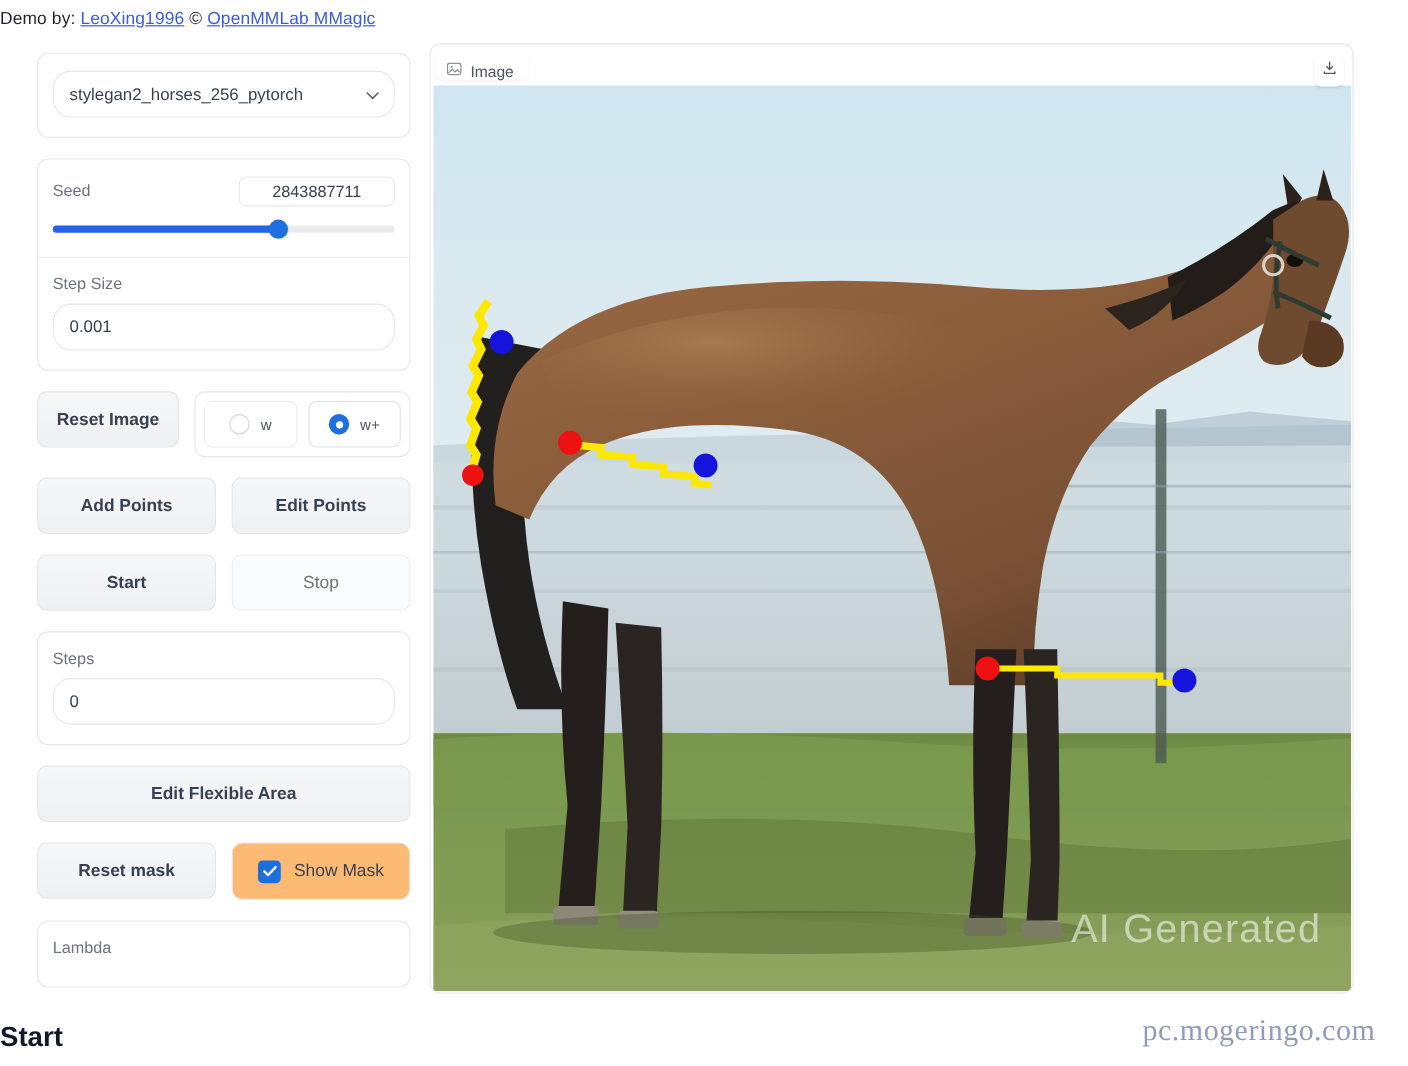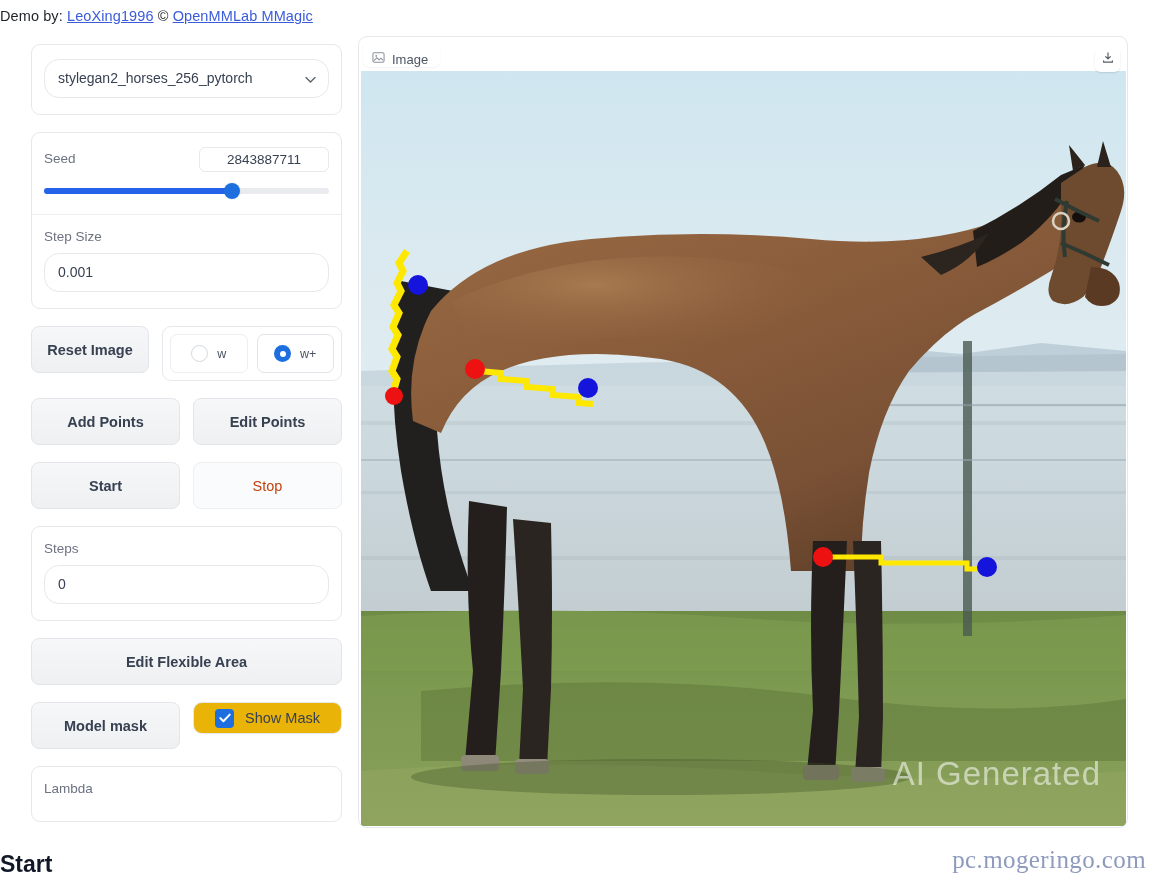--- a/index.html
+++ b/index.html
@@ -68,21 +68,21 @@
   .btnrow { display: flex; gap: 13px; margin-bottom: 17px; }
   .btn {
     flex: 1 1 0; height: 47px;
     border: 1px solid #e3e5e8; border-radius: 8px;
     background: linear-gradient(180deg,#f6f7f8 0%, #eef0f2 100%);
     font-size: 14.5px; font-weight: bold; color: #374151;
     display: flex; align-items: center; justify-content: center;
     cursor: pointer; text-align: center;
   }
   .btn.disabled {
-    background: #fafbfc; color: #c2410c; border-color: #eceef0; font-weight: normal;
+    background: #fafbfc; color: #737373; border-color: #eceef0; font-weight: normal;
   }
   .btn.wide { flex: 1 1 100%; }
   .btn-narrow { flex: 0 0 118px; }
 
   .radio-box {
     flex: 1 1 0; height: 55px;
     border: 1px solid #e6e8eb; border-radius: 9px; background: #fff;
     display: flex; align-items: center; justify-content: center; gap: 9px;
     padding: 0 7px;
   }
@@ -100,22 +100,22 @@
   .radio-dot.on {
     border: none; background: #1d6fe0;
     display: flex; align-items: center; justify-content: center;
   }
   .radio-dot.on::after {
     content: ""; width: 6px; height: 6px; border-radius: 50%; background: #fff;
   }
   .radio-txt { font-size: 12.5px; color: #4b5563; }
 
   .check-box {
-    flex: 1 1 0; height: 32px;
-    border: 1px solid #e6e8eb; border-radius: 9px; background: #eab308;
+    flex: 1 1 0; height: 48px;
+    border: 1px solid #e6e8eb; border-radius: 9px; background: #fdba74;
     display: flex; align-items: center; justify-content: center; gap: 11px;
     cursor: pointer;
     text-align: center;
   }
   .cbox {
     width: 19px; height: 19px; border-radius: 4px; background: #1d6fe0;
     display: flex; align-items: center; justify-content: center;
   }
   .cbox svg { display: block; }
   .check-txt { font-size: 14.5px; color: #374151; }
@@ -239,21 +239,21 @@
         <span class="fld-label">Steps</span>
         <div class="textbox">0</div>
       </div>
     </div>
 
     <div class="btnrow">
       <div class="btn wide">Edit Flexible Area</div>
     </div>
 
     <div class="btnrow">
-      <div class="btn">Model mask</div>
+      <div class="btn">Reset mask</div>
       <div class="check-box">
         <span class="cbox">
           <svg width="12" height="10" viewBox="0 0 12 10">
               <path d="M1.3 5.1l3.1 3.1L10.7 1.6" stroke="#fff" stroke-width="2" fill="none" stroke-linecap="round" stroke-linejoin="round"></path>
             </svg>
         </span>
         <span class="check-txt">Show Mask</span>
       </div>
     </div>
 

